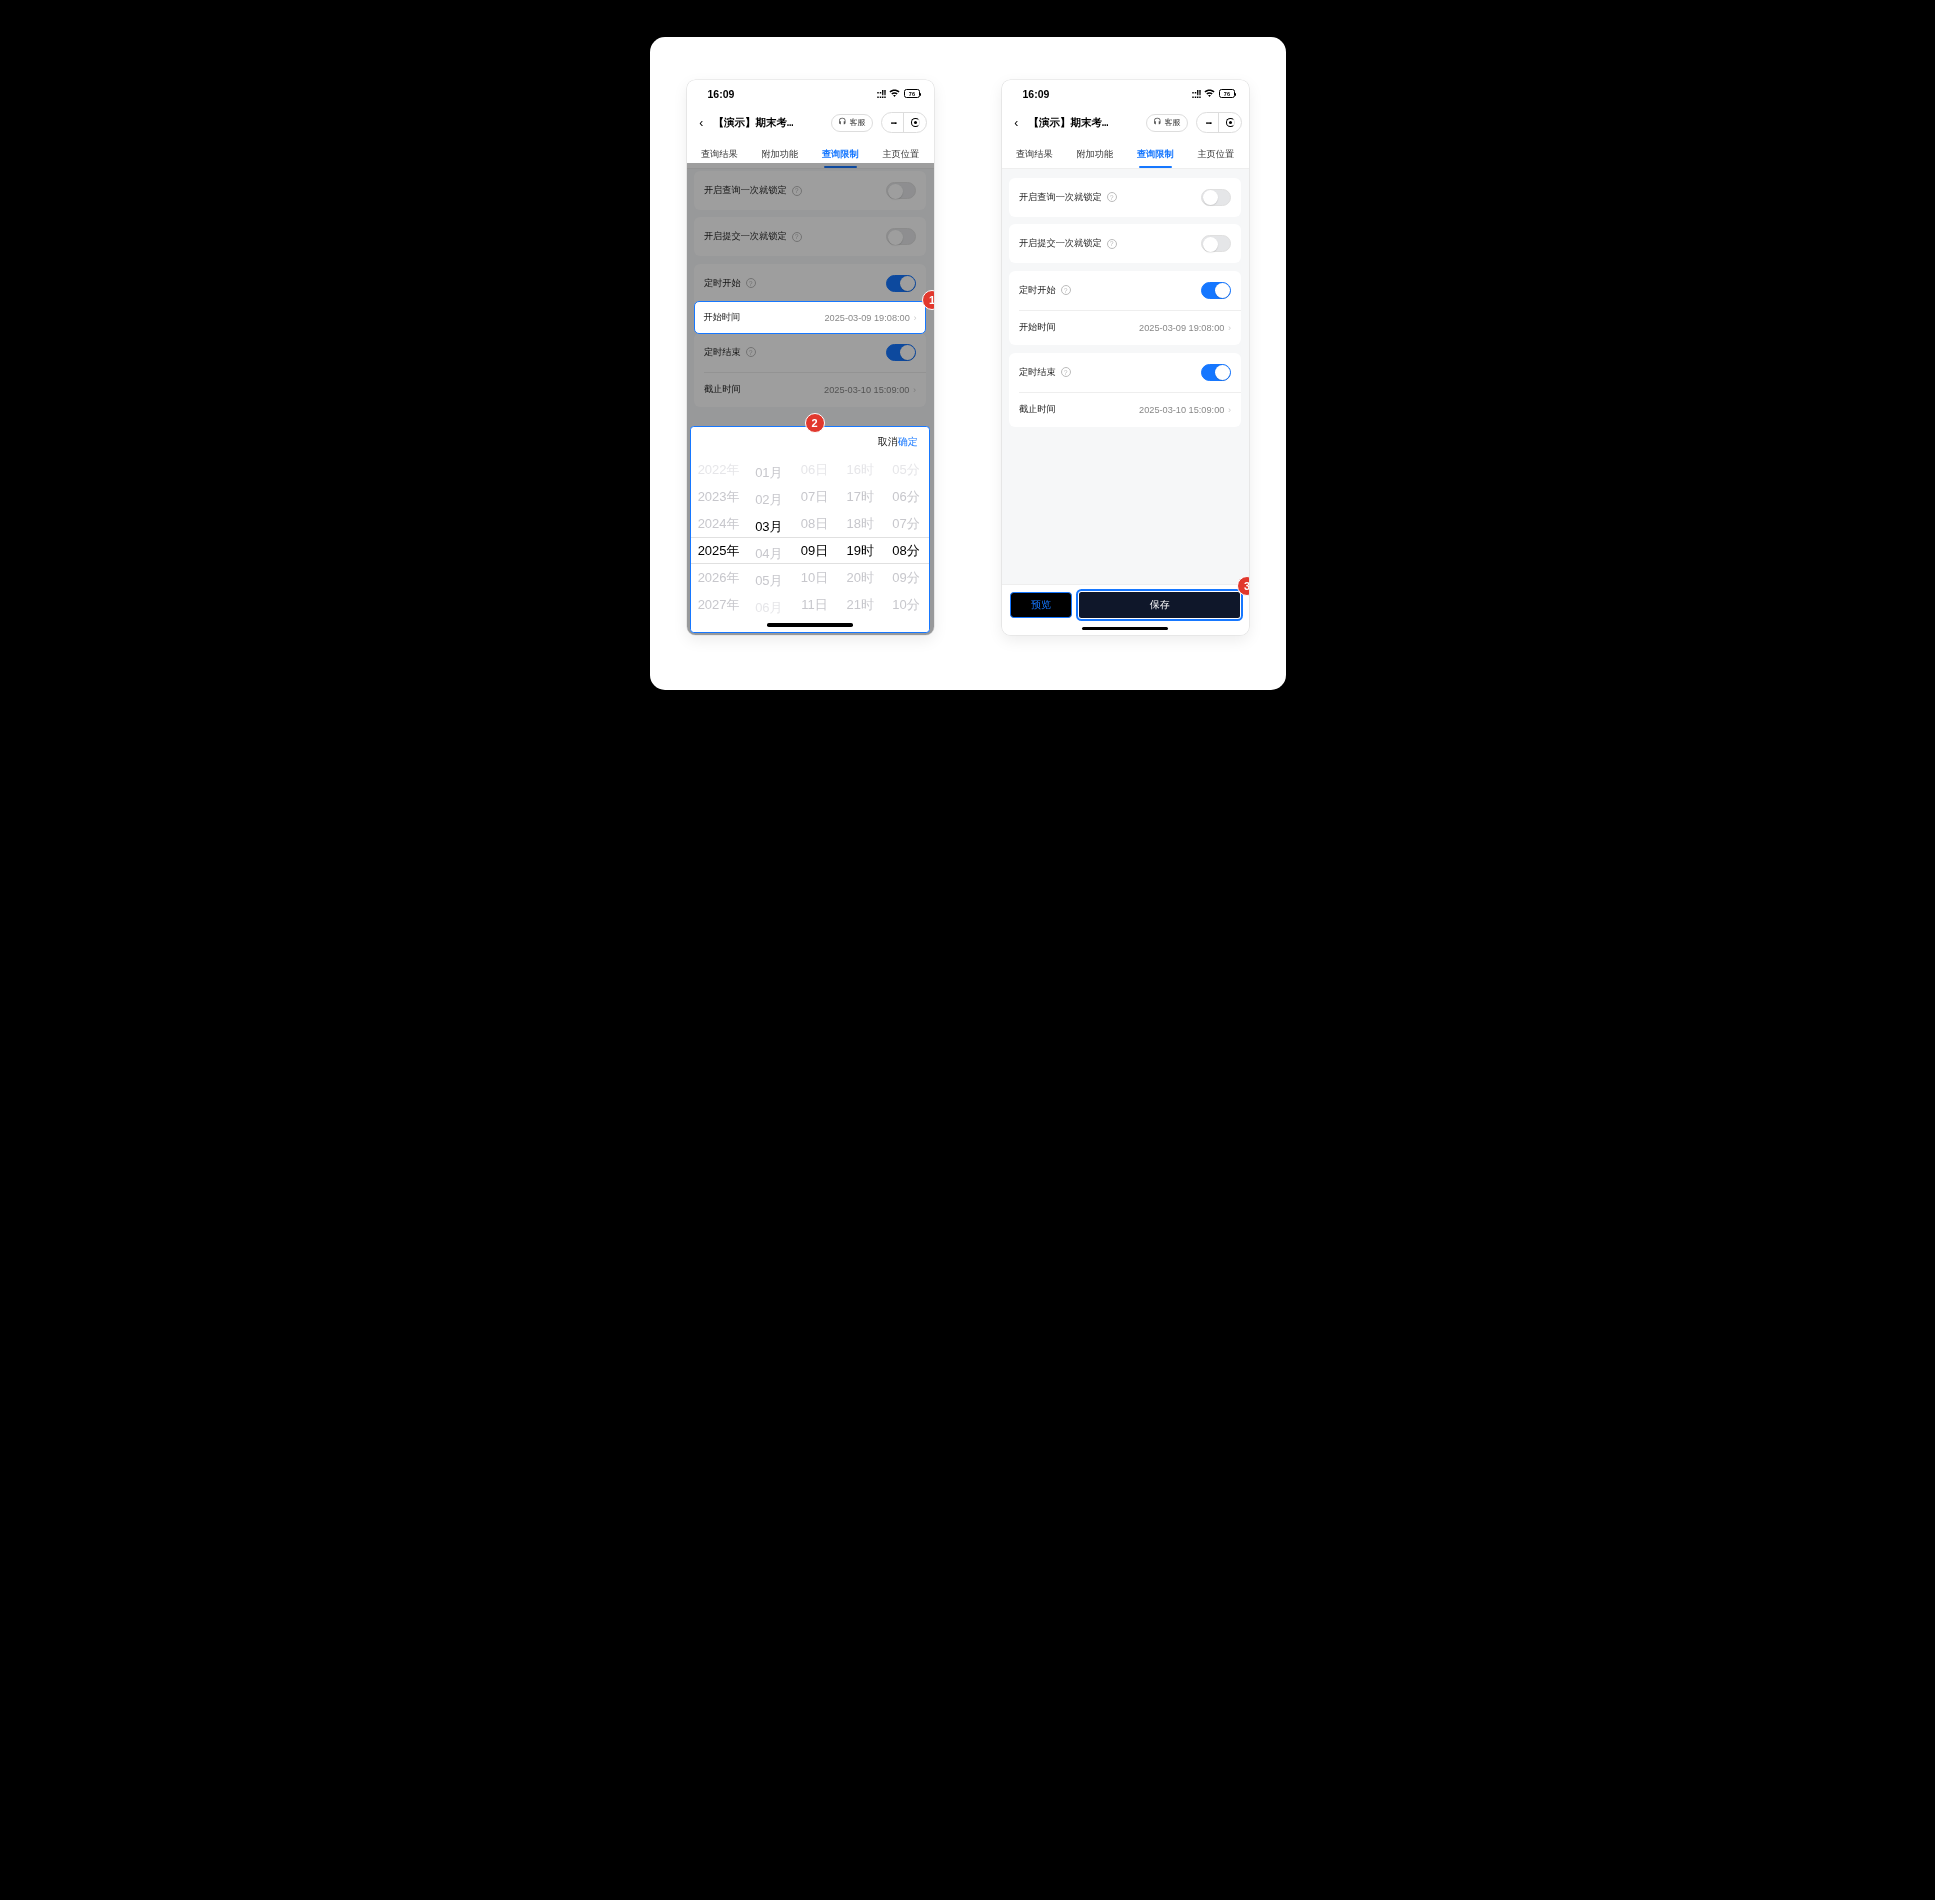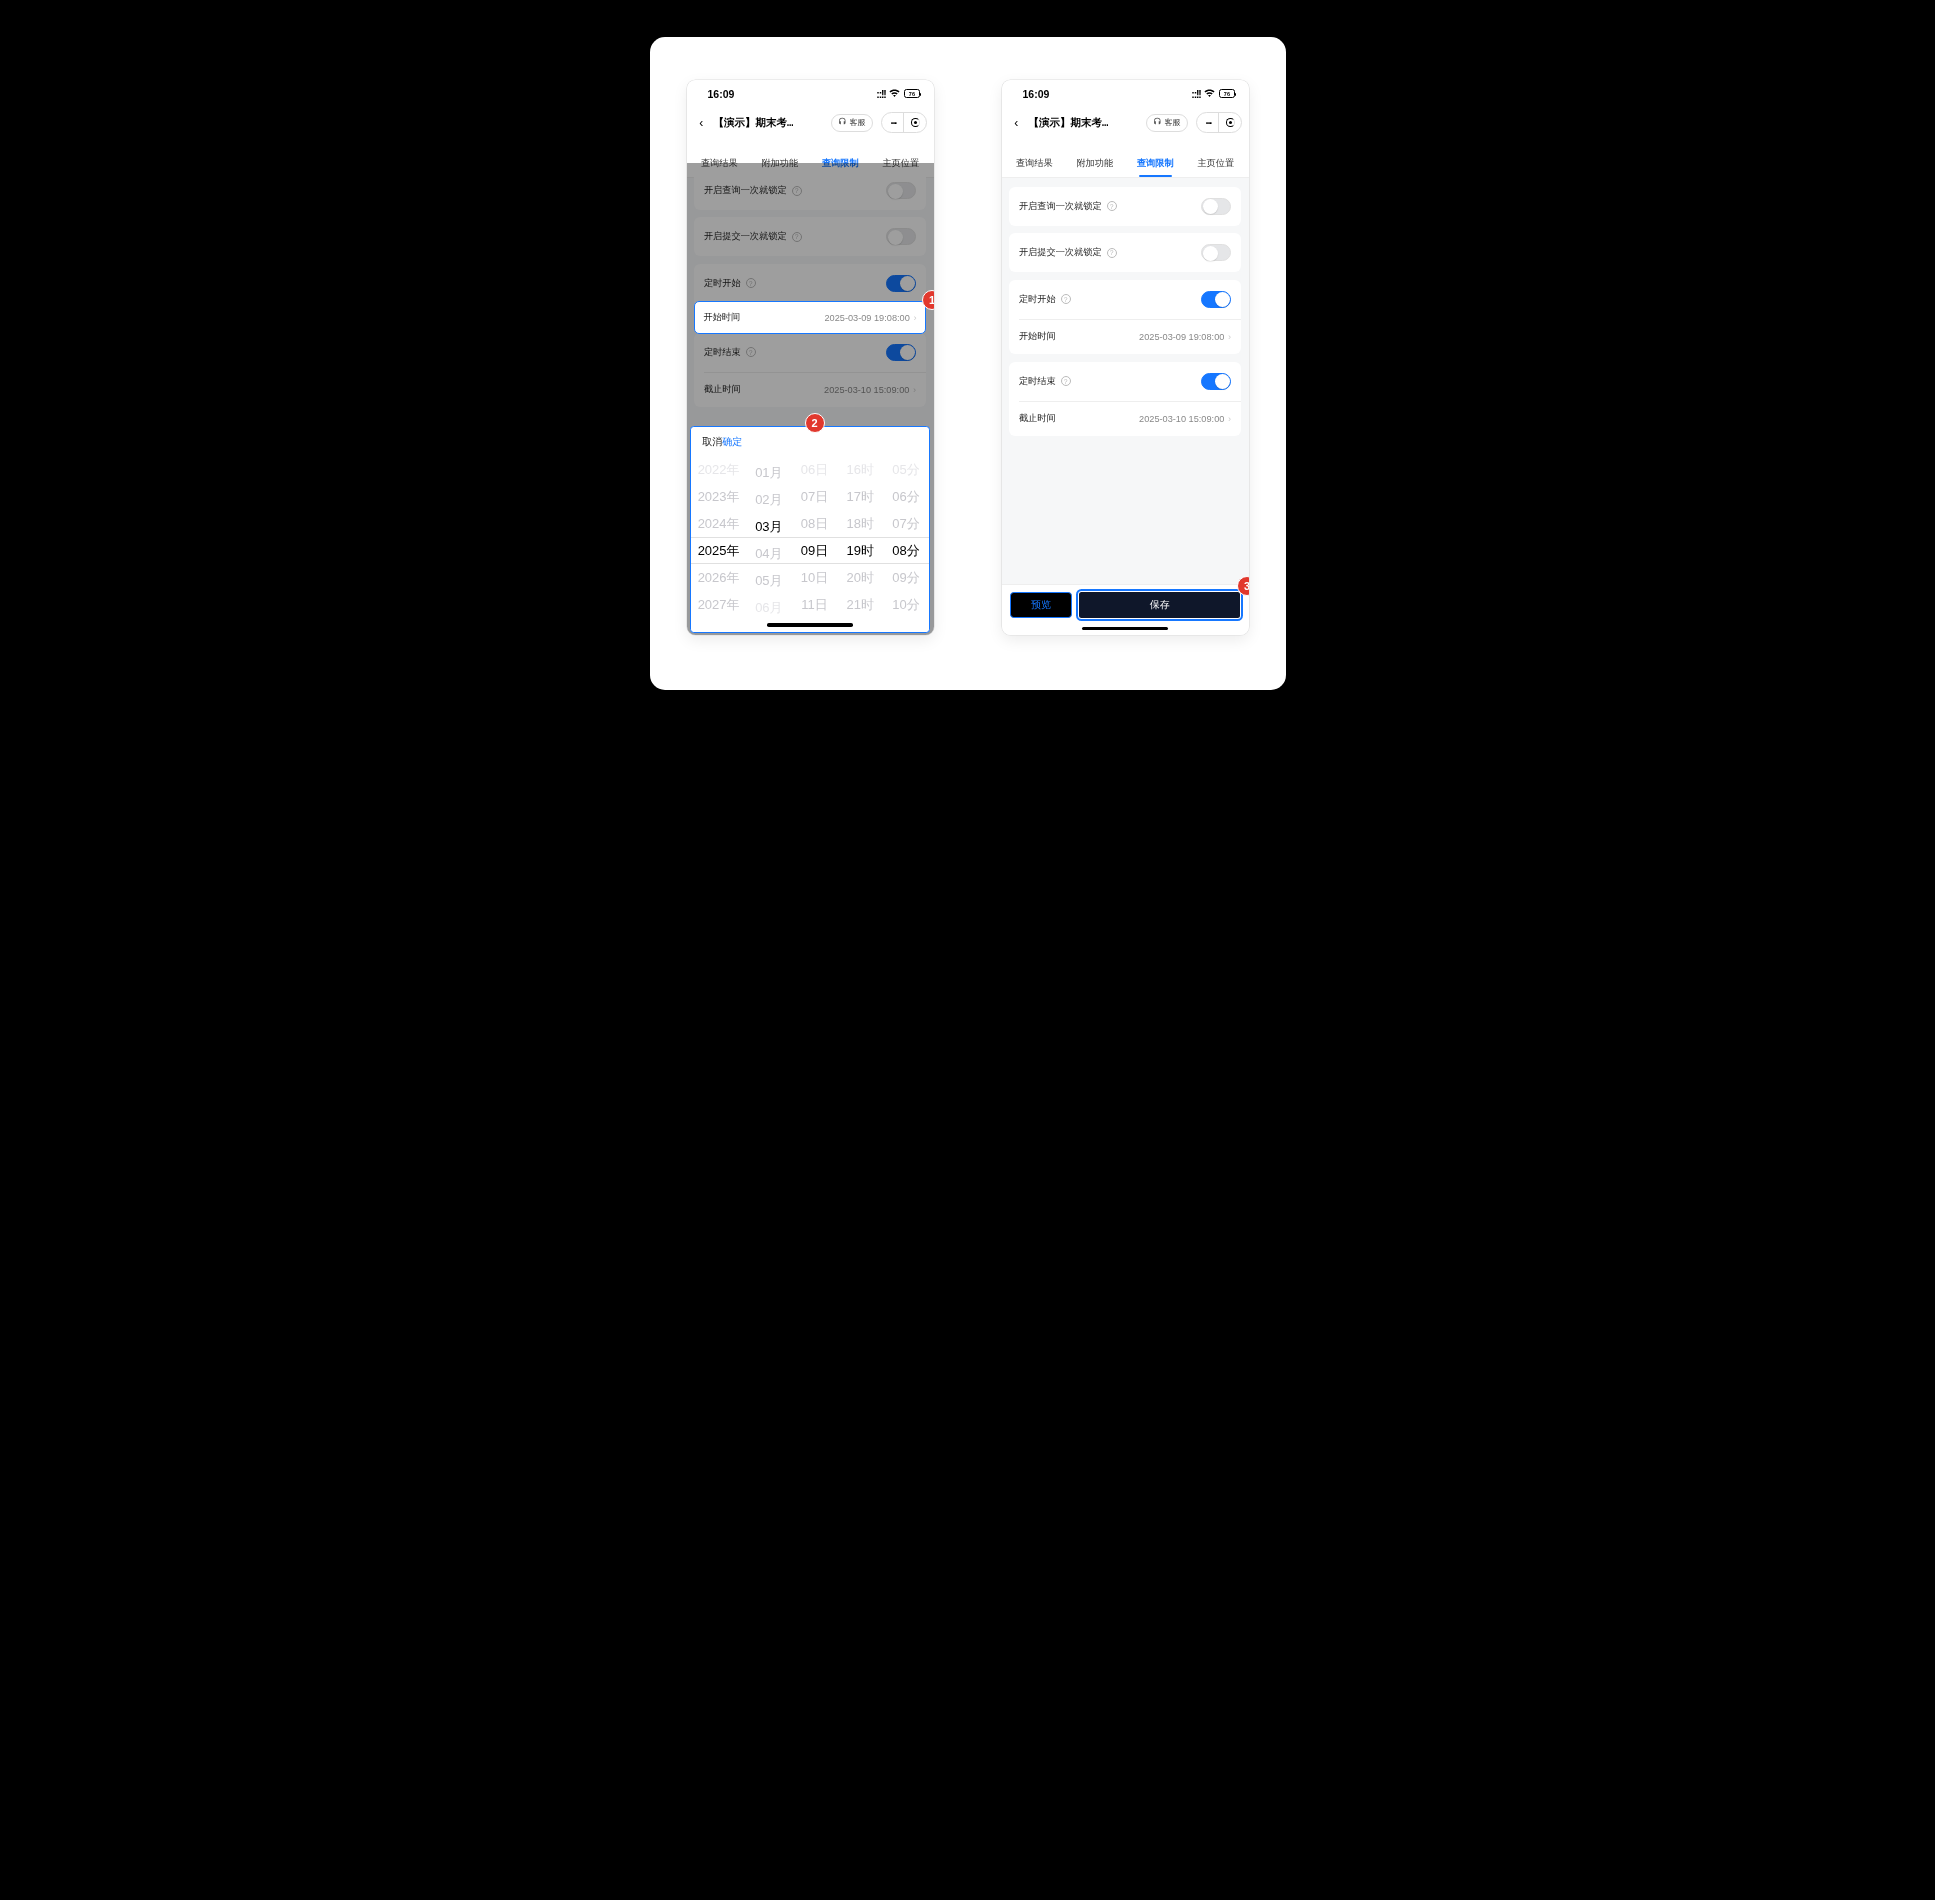--- a/index.html
+++ b/index.html
@@ -107,21 +107,20 @@
     display: flex;
     justify-content: space-around;
     padding: 6.2px 2.5px 0;
     border-bottom: 0.6px solid #eee;
   }
   .tab {
     font-size: 9.2px;
     color: #333;
     padding: 3.7px 2.5px 7.4px;
     position: relative;
-    margin-top: 9px;
   }
   .tab.active { color: #1677ff; font-weight: 700; }
   .tab.active::after {
     content: ""; position: absolute; left: 10%; right: 10%; bottom: 0;
     height: 1.8px; background: #1677ff; border-radius: 1.2px;
   }
   
   .content {
     flex: 1;
     padding: 8.6px 7.4px 7.4px;
@@ -212,21 +211,21 @@
   .picker {
     position: absolute;
     left: 3.7px; right: 3.7px; bottom: 2.5px;
     background: #fff;
     border: 1.8px solid #1677ff;
     border-radius: 3.7px;
     z-index: 10;
     padding-bottom: 11px;
   }
   .picker-header {
-    display: flex; justify-content: flex-start; align-items: center;
+    display: flex; justify-content: flex-end; align-items: center;
     padding: 8.6px 11px 6.2px;
     font-size: 10px;
   }
   .picker-cancel { color: #222; }
   .picker-confirm { color: #1677ff; font-weight: 500; }
   .picker-body {
     position: relative;
     height: 165px;
     overflow: hidden;
   }

